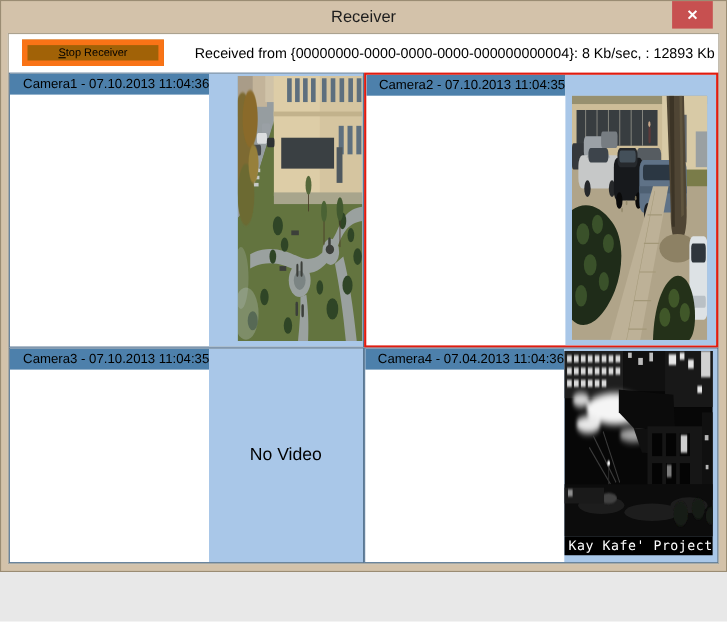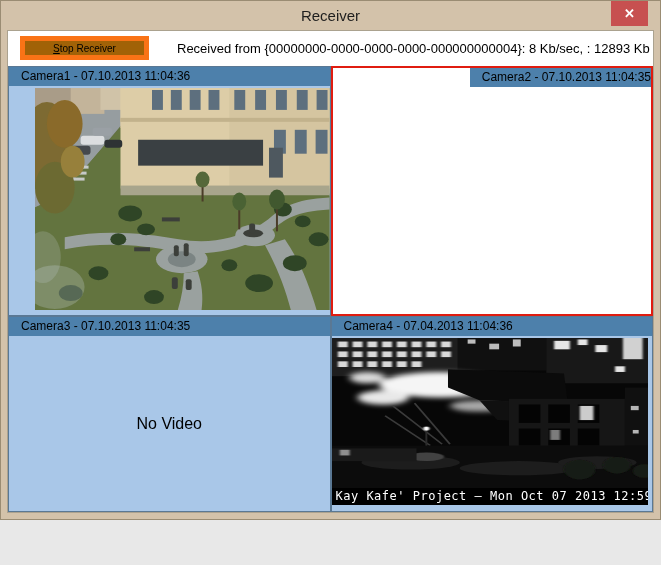--- a/index.html
+++ b/index.html
@@ -30,22 +30,22 @@
     font-family: "Liberation Sans", sans-serif; font-size: 10px; color: #000;
     cursor: pointer;
   }
   .stop-btn .mnemonic { text-decoration: underline; }
   .status { font-size: 13px; color: #000; margin-left: 28px; white-space: nowrap; }
 
   .grid {
     position: absolute; left: 0; right: 0; top: 35px; bottom: 0;
     display: grid; grid-template-columns: 1fr 1fr; grid-template-rows: 250px 1fr;
   }
-  .panel { border: 1px solid #5a7894; display: flex; flex-direction: column; overflow: hidden; }
-  .panel.selected { border: 2px solid #e01c10; align-items: flex-end; }
+  .panel { border: 1px solid #5a7894; display: flex; flex-direction: row; overflow: hidden; }
+  .panel.selected { border: 2px solid #e01c10; }
   .panel-header {
     flex: none; height: 19px; background: #4d80ab; color: #000;
     font-size: 12px; line-height: 19px; padding-left: 12px;
   }
   .panel-body { flex: 1; position: relative; background: #a9c7e8; overflow: hidden; }
 
   .video { position: absolute; overflow: hidden; }
   .v1 { left: 26px; top: 2px; right: 0; bottom: 5px; }
   .v2 { left: 6px; top: 3px; right: 8px; bottom: 5px; }
   .v4 { left: 0; top: 2px; right: 4px; bottom: 6px; }

